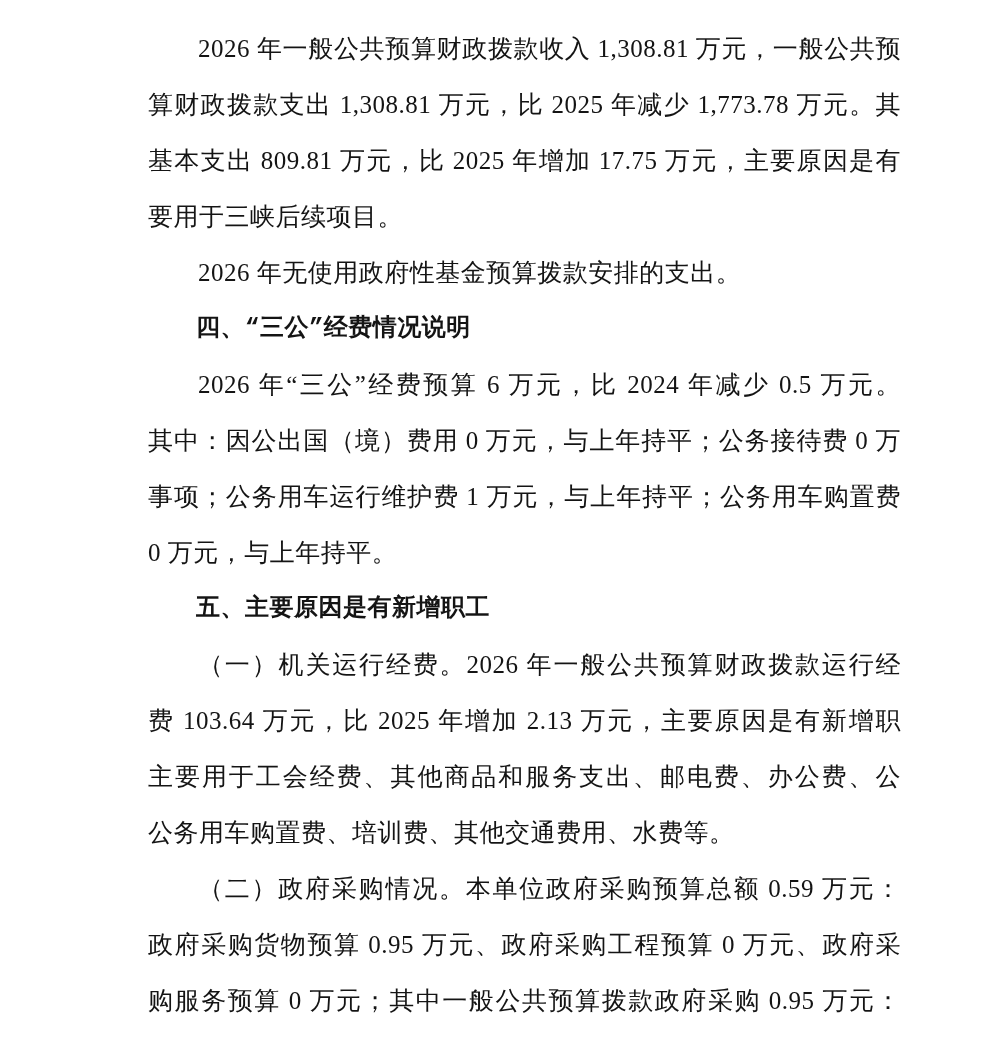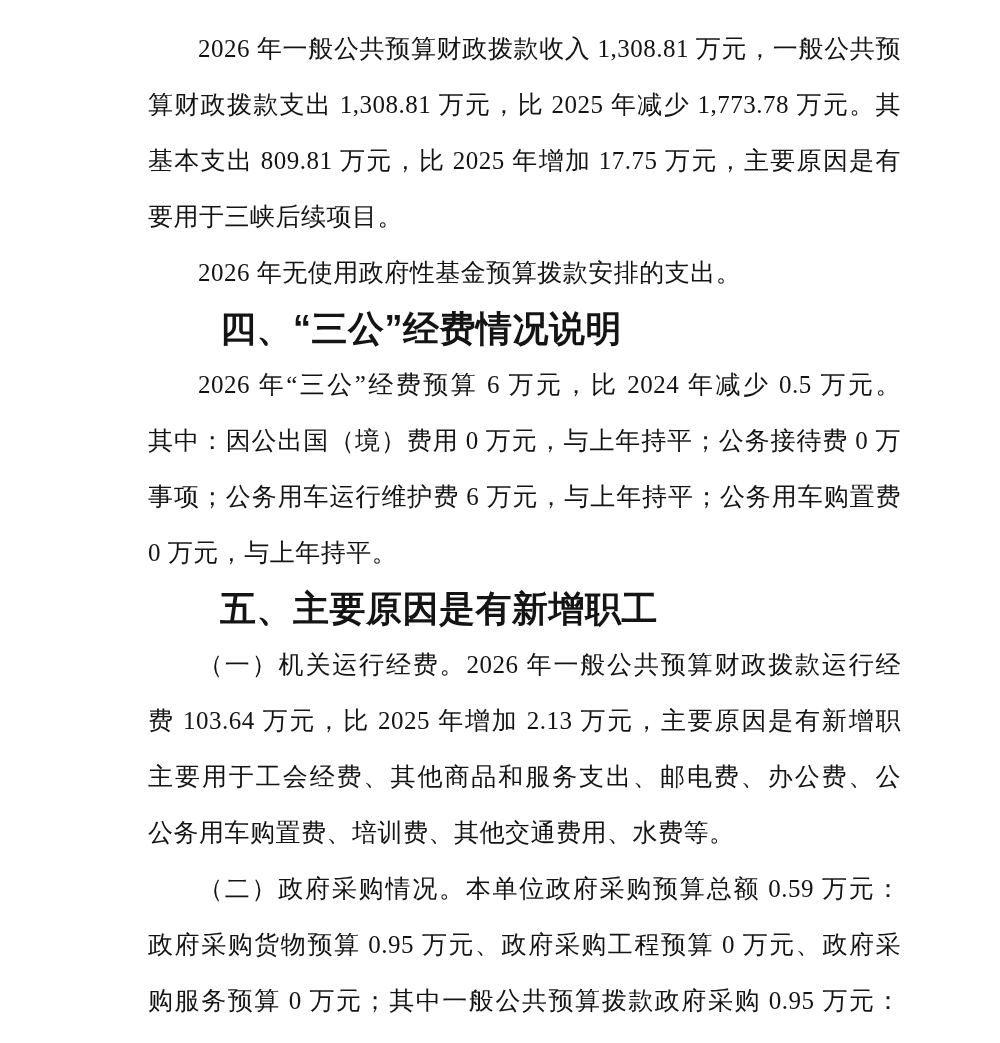--- a/index.html
+++ b/index.html
@@ -28,40 +28,40 @@
     text-align-last: left;
     letter-spacing: 0.5px;
   }
   .line.jfull {
     text-align-last: justify;
   }
   .line.indent {
     text-indent: 2em;
   }
   .line.heading {
-    font-family: Liberation Sans, sans-serif;
+    font-family: Liberation Mono, monospace;
     font-weight: 700;
-    font-size: 36px;
+    font-size: 24px;
     letter-spacing: 0.5px;
   }
 </style>
 </head>
 <body>
 
 <div class="page">
   <div class="doc-body" id="doc-body">
       <div class="line body indent jfull">2026 年一般公共预算财政拨款收入 1,308.81 万元，一般公共预</div>
       <div class="line body jfull">算财政拨款支出 1,308.81 万元，比 2025 年减少 1,773.78 万元。其中：</div>
       <div class="line body jfull">基本支出 809.81 万元，比 2025 年增加 17.75 万元，主要原因是有</div>
       <div class="line body">要用于三峡后续项目。</div>
       <div class="line body indent">2026 年无使用政府性基金预算拨款安排的支出。</div>
       <div class="line heading indent">四、“三公”经费情况说明</div>
       <div class="line body indent jfull">2026 年“三公”经费预算 6 万元，比 2024 年减少 0.5 万元。</div>
       <div class="line body jfull">其中：因公出国（境）费用 0 万元，与上年持平；公务接待费 0 万</div>
-      <div class="line body jfull">事项；公务用车运行维护费 6 万元，与上年持平；公务用车购置费</div>
+      <div class="line body jfull">事项；公务用车运行维护费 1 万元，与上年持平；公务用车购置费</div>
       <div class="line body">0 万元，与上年持平。</div>
       <div class="line heading indent">五、主要原因是有新增职工</div>
       <div class="line body indent jfull">（一）机关运行经费。2026 年一般公共预算财政拨款运行经</div>
       <div class="line body jfull">费 103.64 万元，比 2025 年增加 2.13 万元，主要原因是有新增职工，</div>
       <div class="line body jfull">主要用于工会经费、其他商品和服务支出、邮电费、办公费、公</div>
       <div class="line body">公务用车购置费、培训费、其他交通费用、水费等。</div>
       <div class="line body indent jfull">（二）政府采购情况。本单位政府采购预算总额 0.59 万元：</div>
       <div class="line body jfull">政府采购货物预算 0.95 万元、政府采购工程预算 0 万元、政府采</div>
       <div class="line body jfull">购服务预算 0 万元；其中一般公共预算拨款政府采购 0.95 万元：</div>
     </div>

